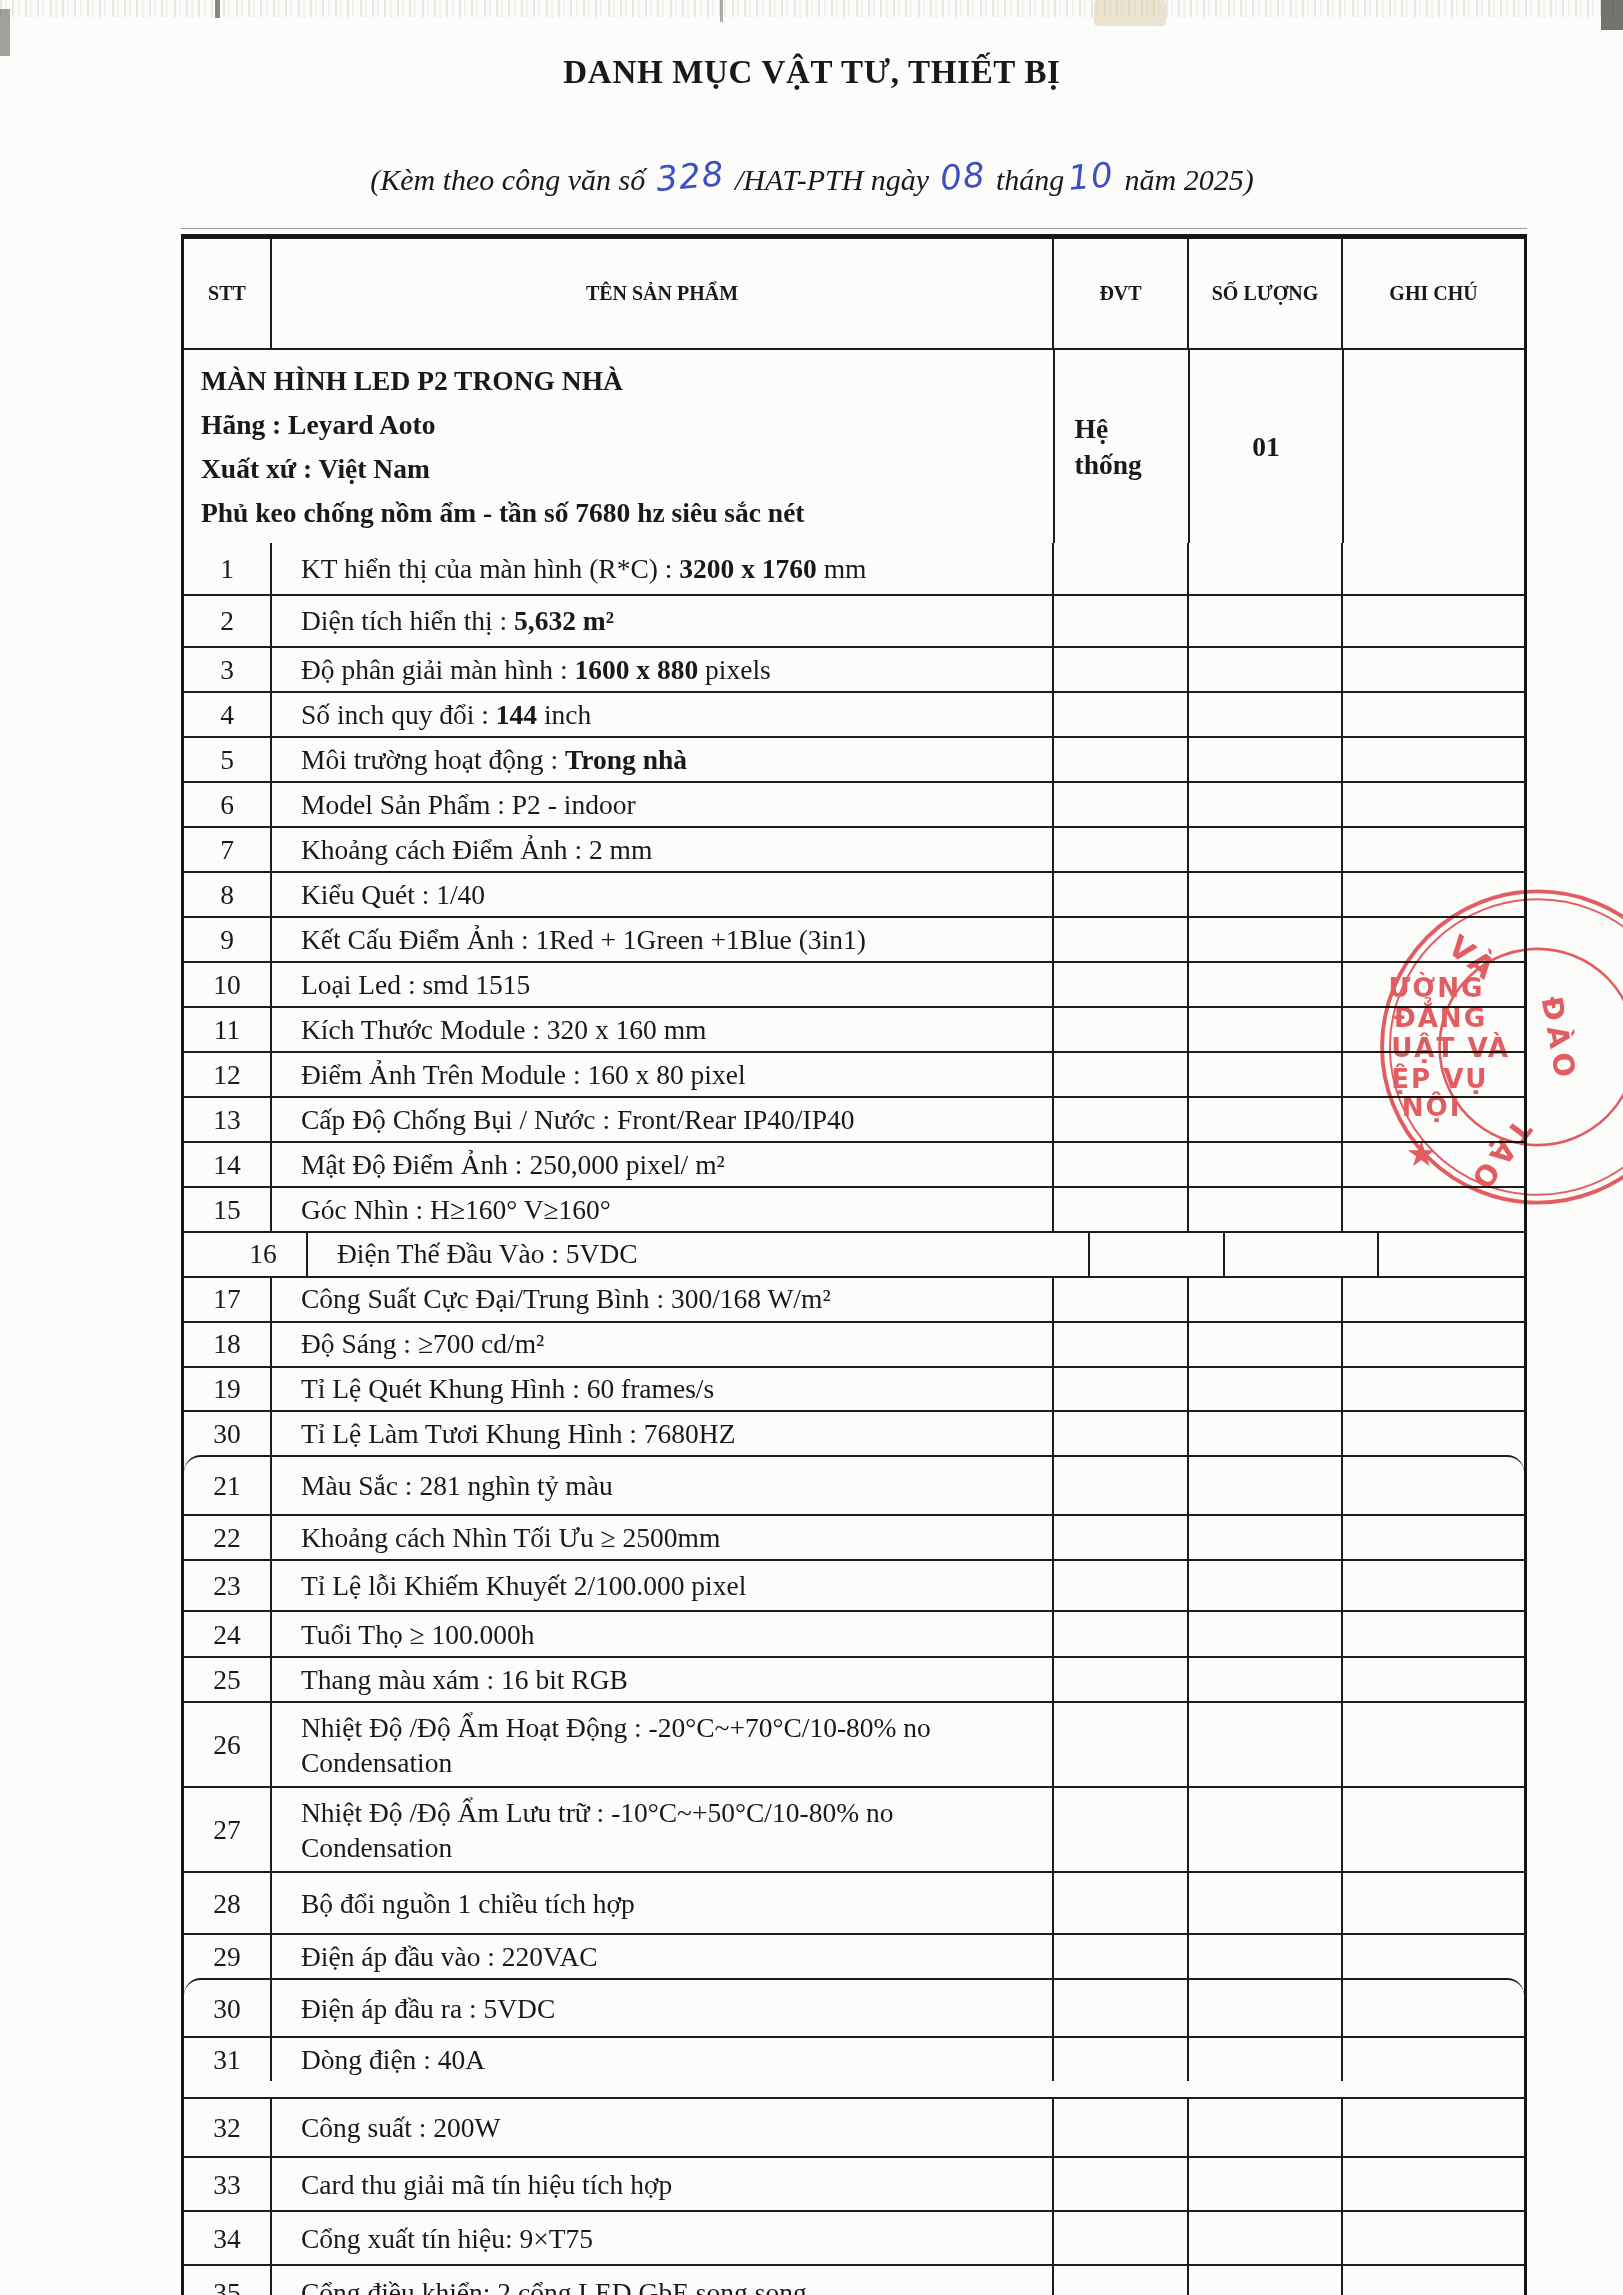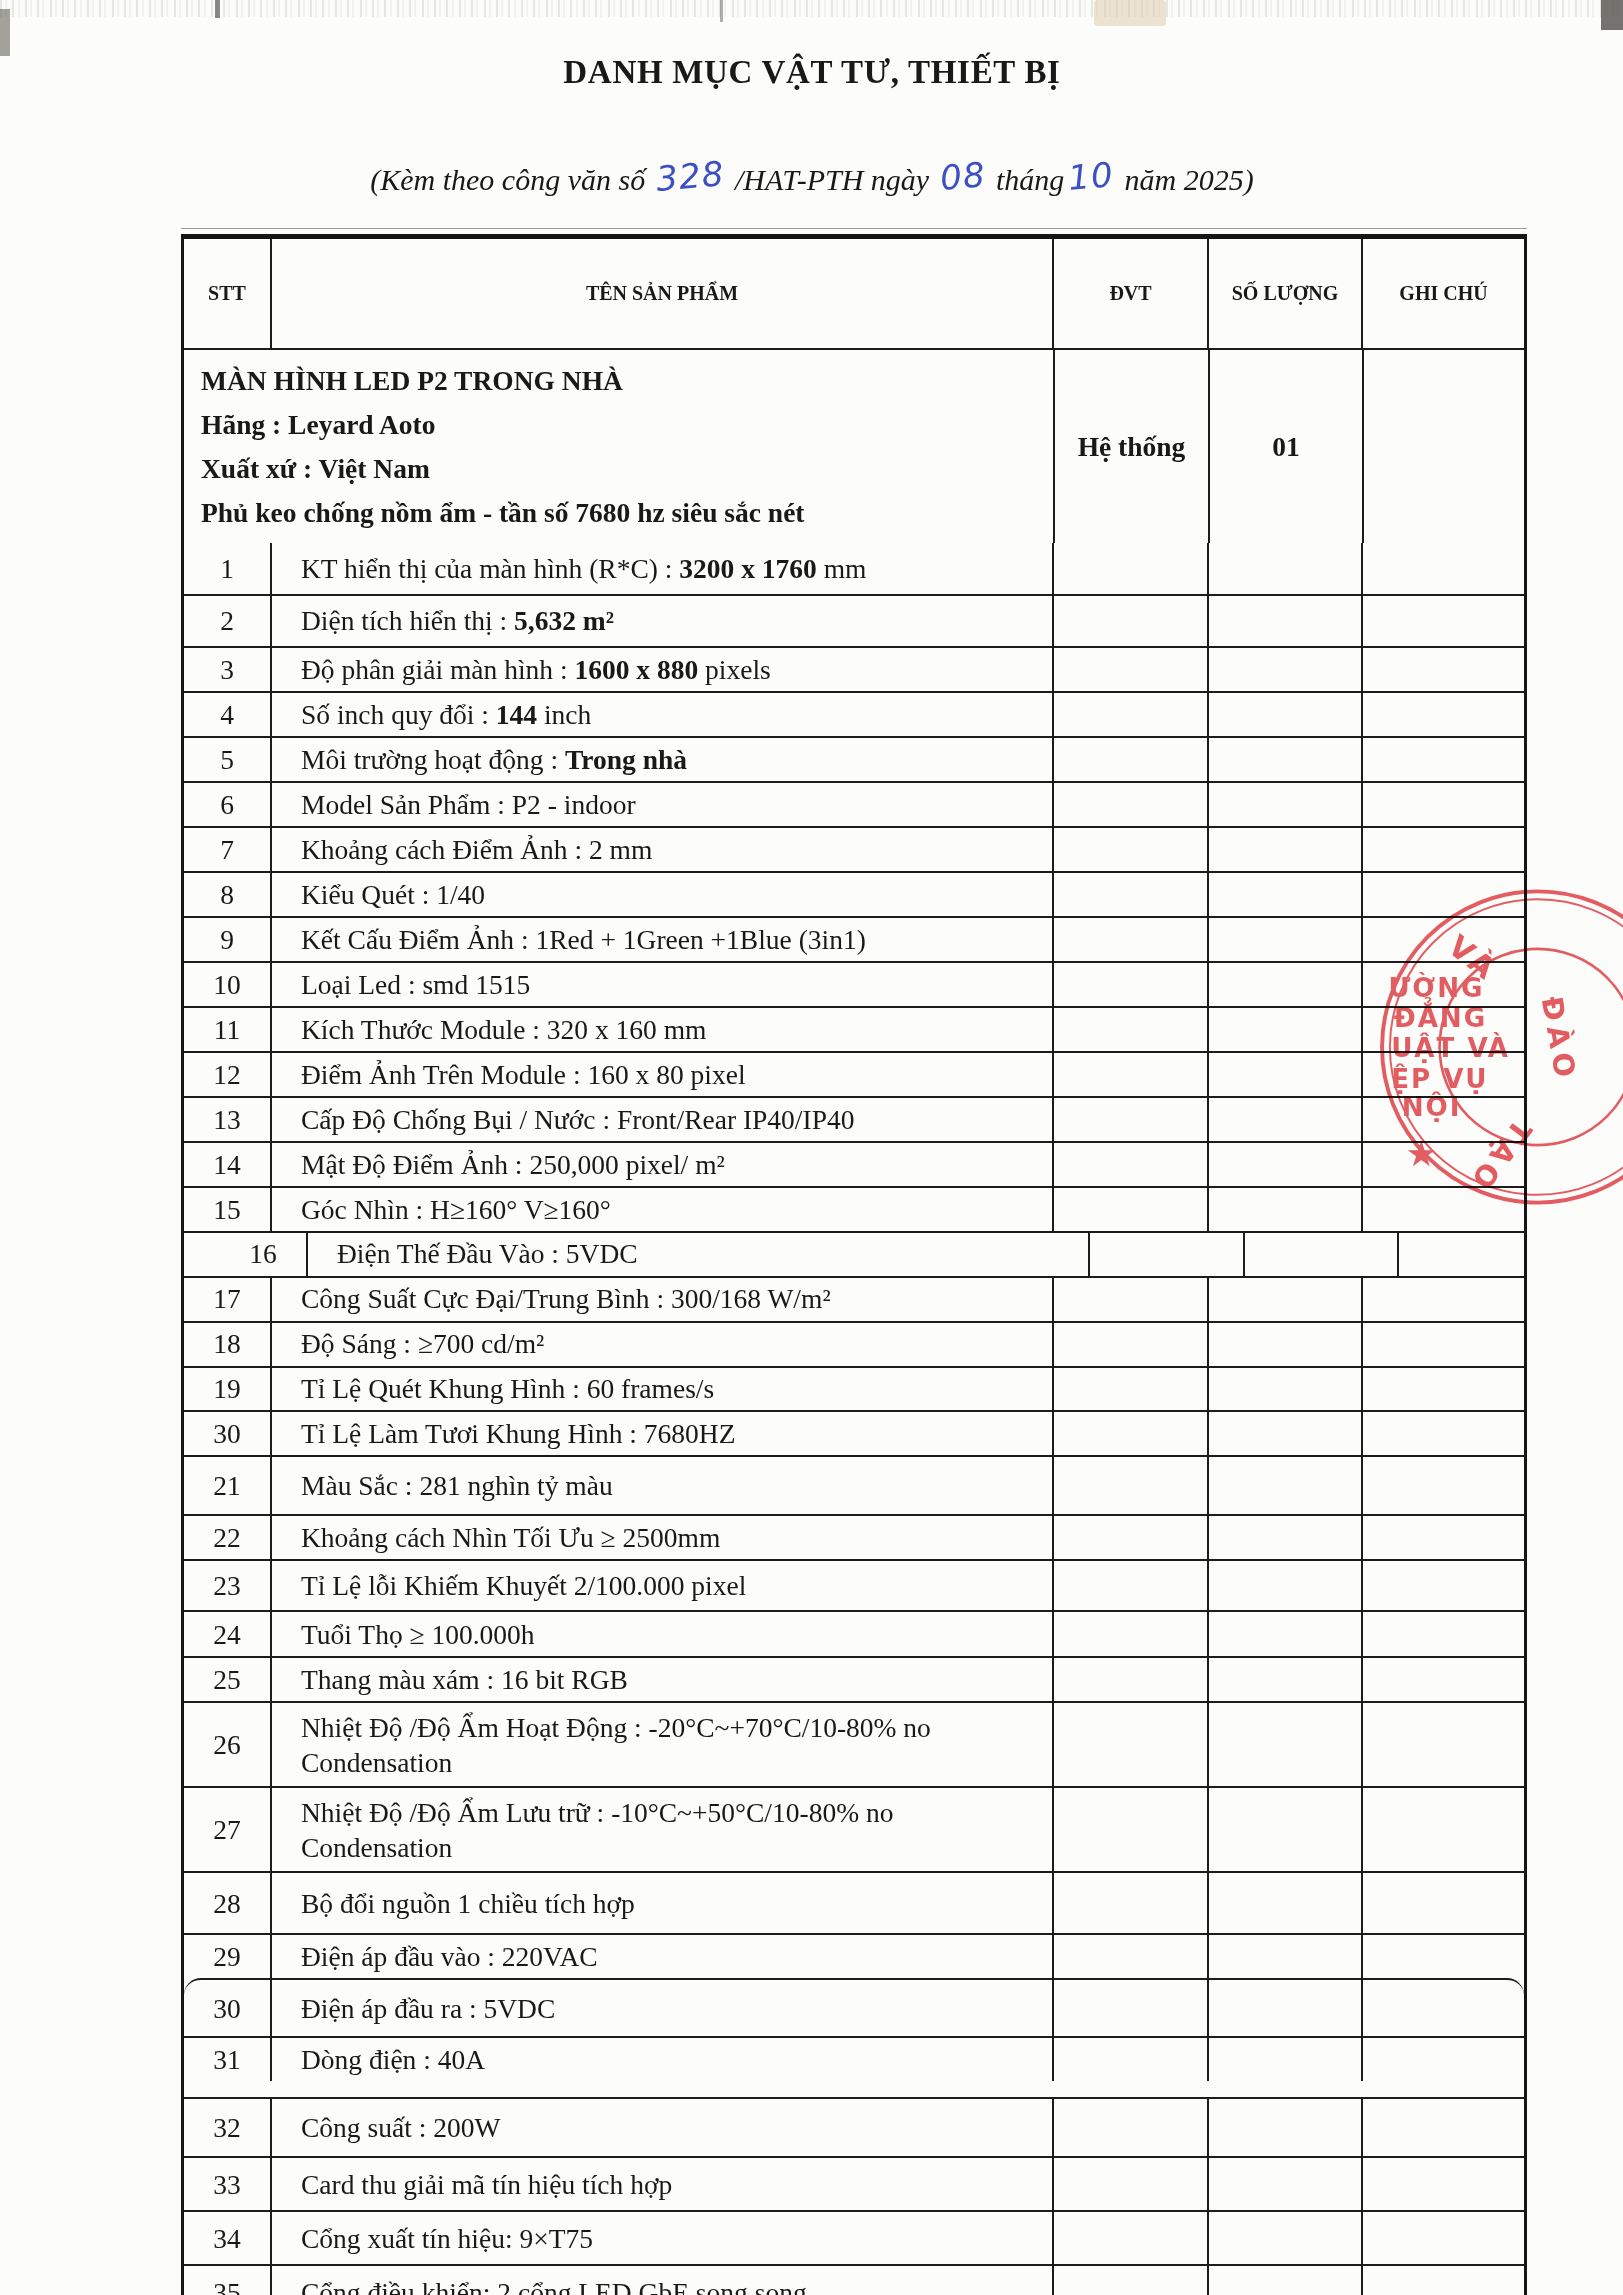--- a/index.html
+++ b/index.html
@@ -46,21 +46,21 @@
   }
   .trow { display:flex; align-items:stretch; border-top:2px solid #1c1c1c; box-sizing:border-box; }
   .trow:first-child { border-top:none; }
   .c {
     border-right:2px solid #1c1c1c; box-sizing:border-box;
     display:flex; flex-direction:column; justify-content:center;
   }
   .c:last-child { border-right:none; }
   .c-stt  { width:88px; align-items:center; text-align:center; }
   .c-name { width:782px; padding:3.9px 10.5px 3.9px 29px; }
-  .c-dvt  { width:155px; align-items:center; text-align:center; }
+  .c-dvt  { width:135px; align-items:center; }
   .c-qty  { width:154px; align-items:center; text-align:center; }
   .c-note { flex:1; }
   .header-row { min-height:109px; font-weight:700; font-size:20px; }
   .header-row .c-name { align-items:center; justify-content:center; padding:0; text-align:center; }
   .block-row { min-height:195px; font-weight:700; }
   .c-merged { width:871px; padding:7.9px 10.5px 7.9px 17px; line-height:1.6; justify-content:center; }
   .b { font-weight:700; }
 
   
   .stamp { position:absolute; left:1348px; top:877px; width:276px; height:340px; mix-blend-mode:multiply; opacity:.88; }
@@ -334,21 +334,21 @@
     <div class="c c-stt">
             <span>30</span>
           </div>
     <div class="c c-name">
             <div><span>Tỉ Lệ Làm Tươi Khung Hình : 7680HZ</span></div>
           </div>
     <div class="c c-dvt"></div>
     <div class="c c-qty"></div>
     <div class="c c-note"></div>
   </div>
-        <div class="trow" style="min-height: 59px;">
+        <div class="trow" style="min-height: 59px; border-radius: 17px;">
     <div class="c c-stt">
             <span>21</span>
           </div>
     <div class="c c-name">
             <div><span>Màu Sắc : 281 nghìn tỷ màu</span></div>
           </div>
     <div class="c c-dvt"></div>
     <div class="c c-qty"></div>
     <div class="c c-note"></div>
   </div>

